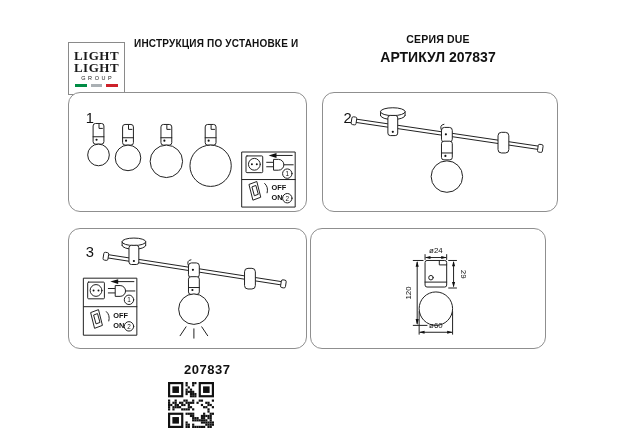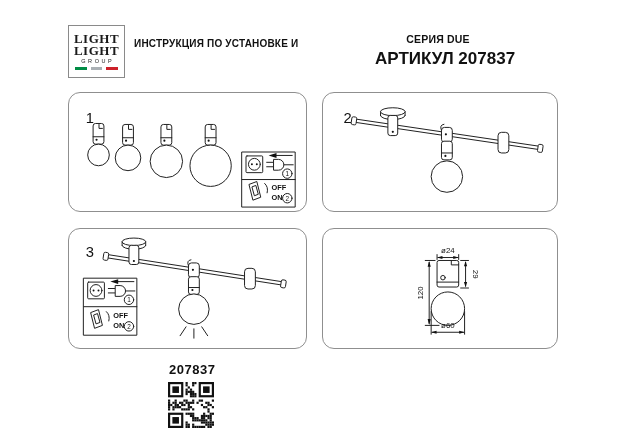--- a/index.html
+++ b/index.html
@@ -1,50 +1,50 @@
 <!DOCTYPE html>
 <html><head>
 <meta charset="utf-8">
 <style>
   html,body{margin:0;padding:0;background:#fff;}
   .page{position:relative;width:630px;height:446px;background:#fff;
         font-family:"Liberation Sans",sans-serif;color:#111;overflow:hidden;}
   
-  .logo-box{position:absolute;left:68px;top:25px;width:57px;height:53px;
+  .logo-box{position:absolute;left:68px;top:42px;width:57px;height:53px;
             border:1.2px solid #8a8a8a;box-sizing:border-box;
             display:flex;flex-direction:column;align-items:center;justify-content:center;}
   .logo-word{font-family:"Liberation Serif",serif;font-weight:bold;font-size:13px;
              line-height:11.5px;letter-spacing:.5px;color:#1a1a1a;}
   .logo-group{font-size:5.5px;letter-spacing:2.6px;margin-top:2px;color:#222;text-indent:2.6px;}
   .logo-flag{display:flex;gap:4px;margin-top:2.5px;}
   .logo-flag span{display:block;height:2.6px;width:11.5px;}
   .title{position:absolute;left:134px;top:35px;font-size:10px;font-weight:bold;
          line-height:17.5px;letter-spacing:.2px;white-space:nowrap;}
   .head-right{position:absolute;left:375px;top:33px;width:126px;text-align:center;}
   .series{font-size:10.5px;font-weight:bold;letter-spacing:.2px;}
-  .article{font-size:17px;font-weight:bold;margin-top:4px;white-space:nowrap;}
+  .article{font-size:14px;font-weight:bold;margin-top:4px;white-space:nowrap;}
   
   .panel{position:absolute;border:1.2px solid #8f8f8f;border-radius:12px;
          background:#fff;box-sizing:border-box;}
   #p1{left:68px;top:92px;width:239px;height:120px;}
   #p2{left:322px;top:92px;width:236px;height:120px;}
   #p3{left:68px;top:228px;width:239px;height:121px;}
-  #p4{left:322px;top:228px;width:236px;height:121px;}
+  #p4{left:310px;top:228px;width:236px;height:121px;}
   .panel svg{display:block;width:100%;height:100%;}
   svg *{vector-effect:non-scaling-stroke;}
   svg text{font-family:"Liberation Sans",sans-serif;fill:#111;}
   .ln{stroke:#222;stroke-width:1;fill:none;stroke-linecap:round;stroke-linejoin:round;}
   .lnf{stroke:#222;stroke-width:1;fill:#fff;stroke-linejoin:round;}
   .fill{fill:#111;stroke:none;}
   .num{font-size:15px;}
   .onoff{font-size:7.5px;font-weight:bold;}
   .badge{font-size:6.5px;text-anchor:middle;}
   .dim{font-size:8px;text-anchor:middle;}
   
-  .footer-article{position:absolute;left:169px;top:362px;font-size:13px;
+  .footer-article{position:absolute;left:184px;top:362px;font-size:13px;
                   font-weight:600;letter-spacing:.5px;}
   .qr{position:absolute;left:168px;top:382px;width:46px;height:46px;}
 </style>
 </head>
 <body>
 
 <div class="page">
 
   <div class="logo-box">
     <div class="logo-word">LIGHT</div>

